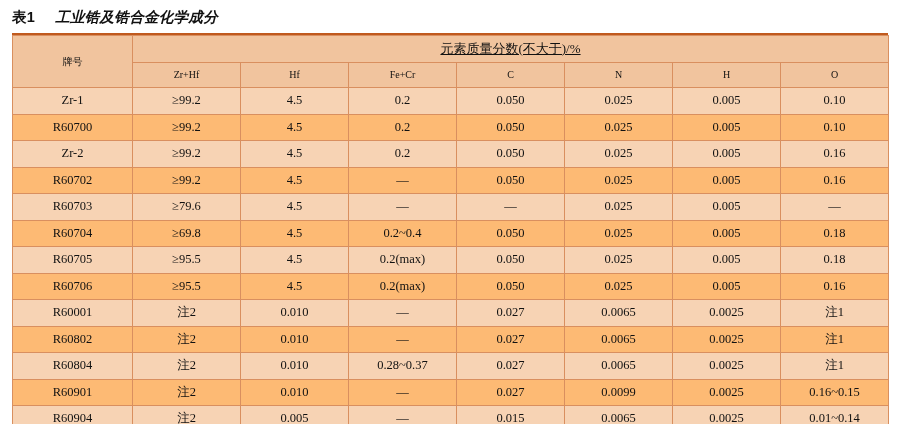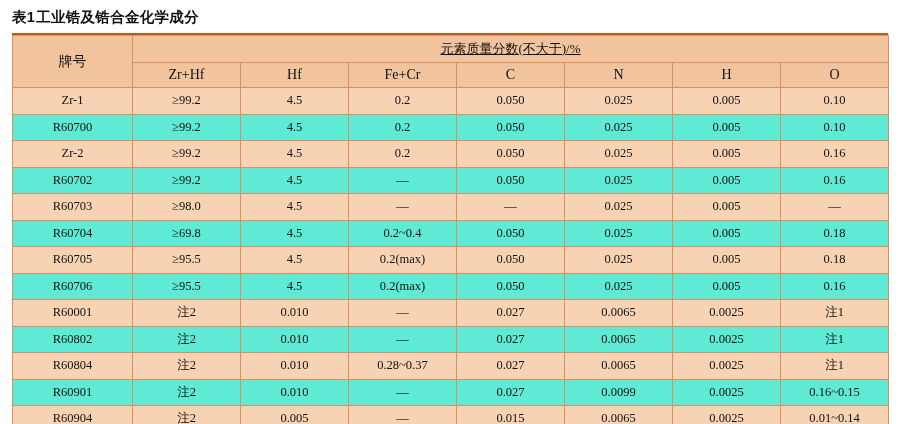--- a/index.html
+++ b/index.html
@@ -17,29 +17,29 @@
   .page {
     position: relative;
     width: 900px;
     height: 424px;
     box-sizing: border-box;
     padding: 0;
   }
   .caption {
     display: flex;
     align-items: baseline;
-    gap: 1px;
+    gap: 20px;
     padding: 8px 0 6px 12px;
     font-size: 14.5px;
     font-weight: bold;
     font-family: "Liberation Sans", "DejaVu Sans", sans-serif;
     letter-spacing: 0.3px;
   }
   .caption .cap-label { white-space: nowrap; }
-  .caption .cap-title { white-space: nowrap; }
+  .caption .cap-title { white-space: nowrap; font-style: italic; }
 
   .table-wrap {
     margin: 0 12px;
     border-top: 2px solid #c05a1e;
     border-bottom: 2px solid #c05a1e;
   }
   table {
     border-collapse: collapse;
     width: 876px;
     table-layout: fixed;
@@ -51,28 +51,28 @@
     vertical-align: middle;
     padding: 0;
     height: 25px;
     line-height: 25px;
     font-weight: normal;
     color: #111;
     background: #f6cfae;
   }
   thead th {
     background: #f1c49e;
-    font-size: 14px;
+    font-size: 10px;
   }
   thead th.grp {
     font-size: 13px;
     text-decoration: underline;
   }
   tbody tr td { background: #f7d3b4; }
-  tbody tr.alt td { background: #5eead4; }
+  tbody tr.alt td { background: #fdba74; }
   td.first, th.first { }
   .hdr-row1 th { height: 26px; line-height: 26px; }
   .hdr-row2 th { height: 24px; line-height: 24px; margin-left: 48px; }
   tbody td { height: 25.5px; line-height: 25.5px; }
   col.c0 { width: 120px; }
   col.cx { width: 108px; }
 </style>
 </head>
 <body>
 
@@ -146,21 +146,21 @@
           <td>≥99.2</td>
           <td>4.5</td>
           <td>—</td>
           <td>0.050</td>
           <td>0.025</td>
           <td>0.005</td>
           <td>0.16</td>
         </tr>
         <tr>
           <td class="first">R60703</td>
-          <td>≥98.0</td>
+          <td>≥79.6</td>
           <td>4.5</td>
           <td>—</td>
           <td>—</td>
           <td>0.025</td>
           <td>0.005</td>
           <td>—</td>
         </tr>
         <tr class="alt">
           <td class="first">R60704</td>
           <td>≥69.8</td>

